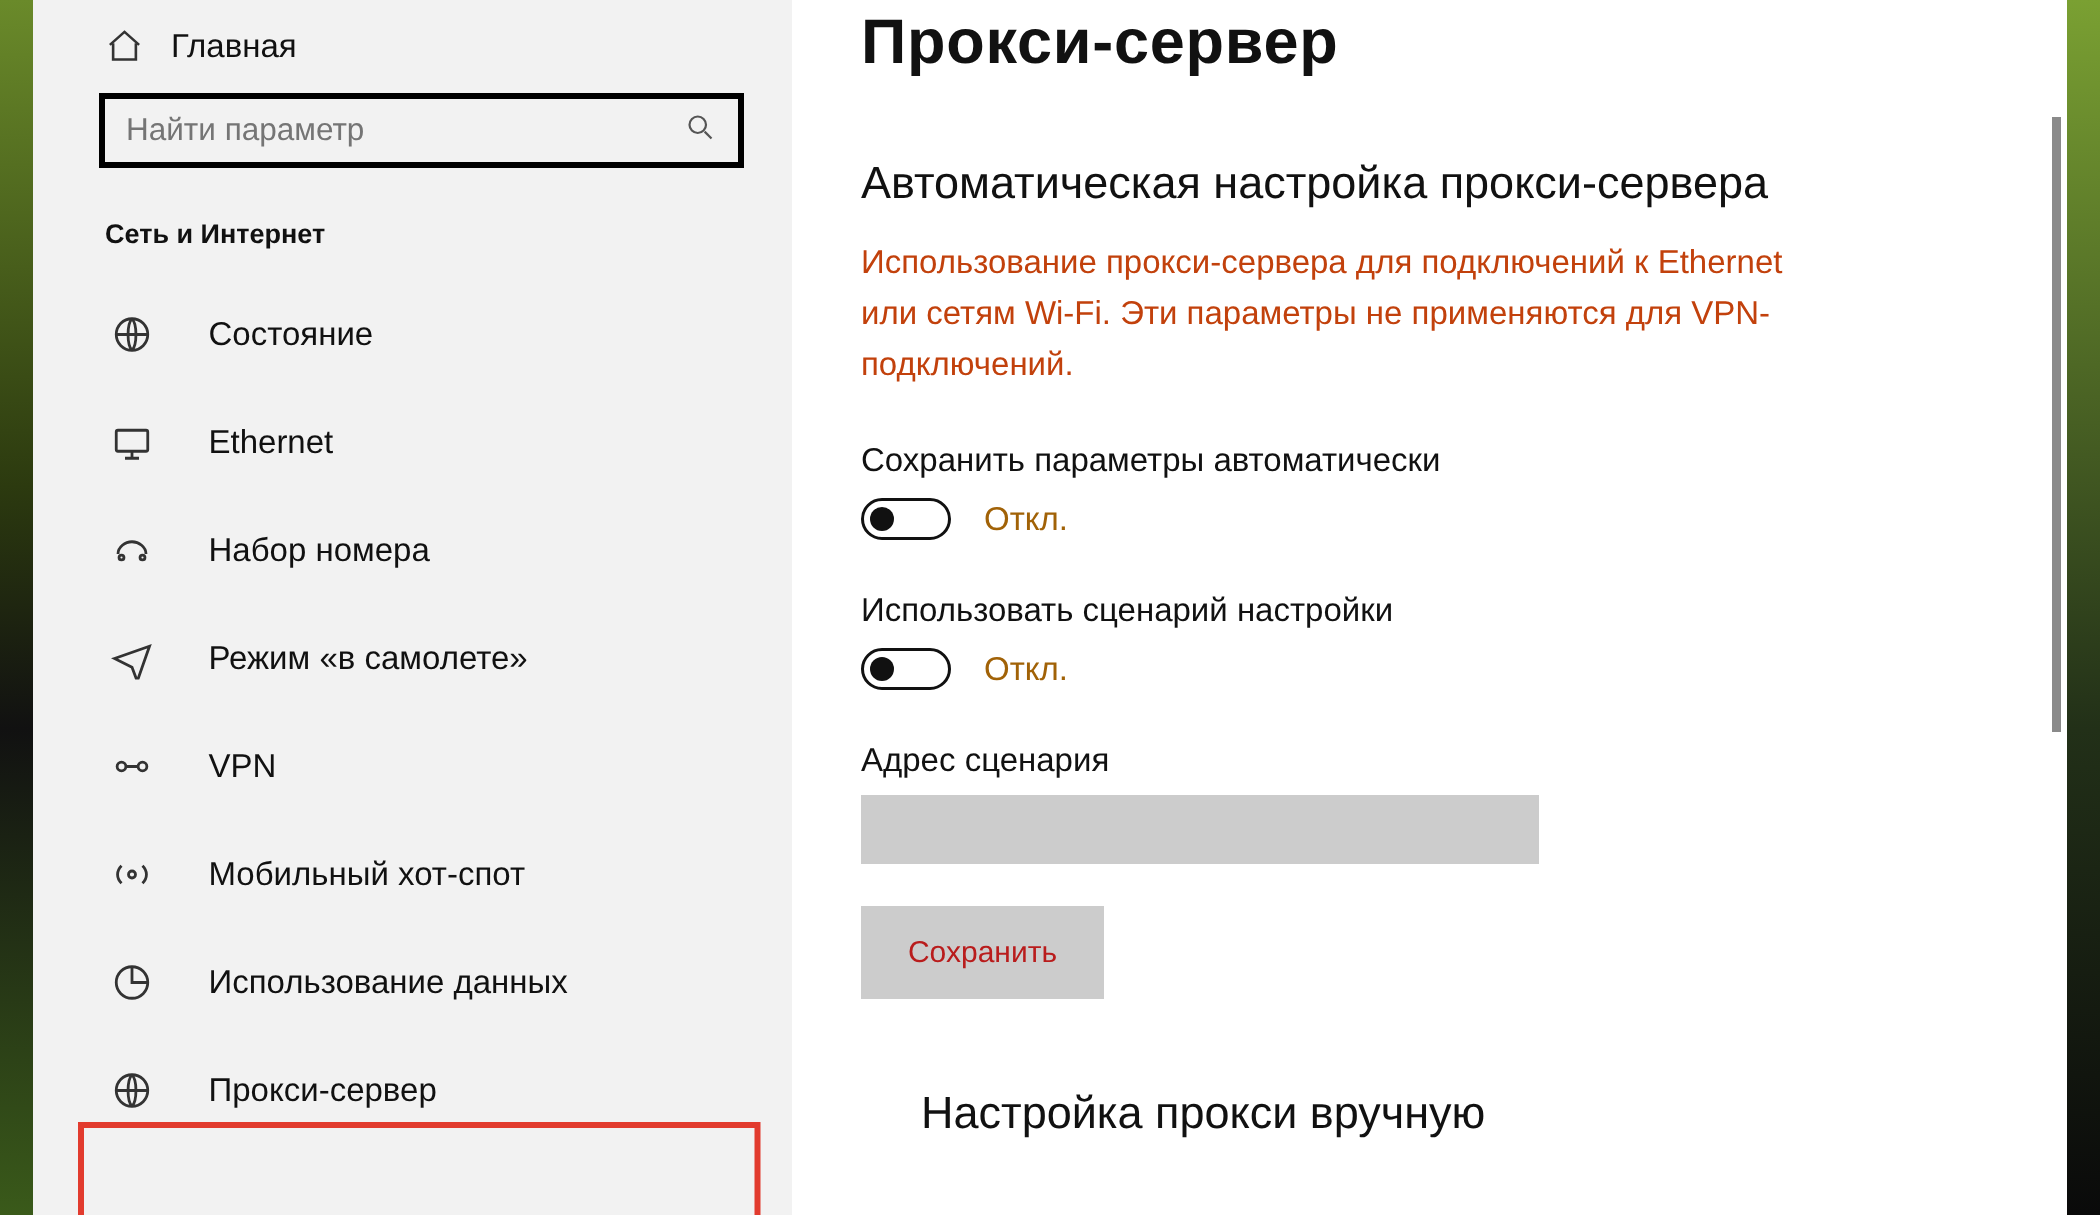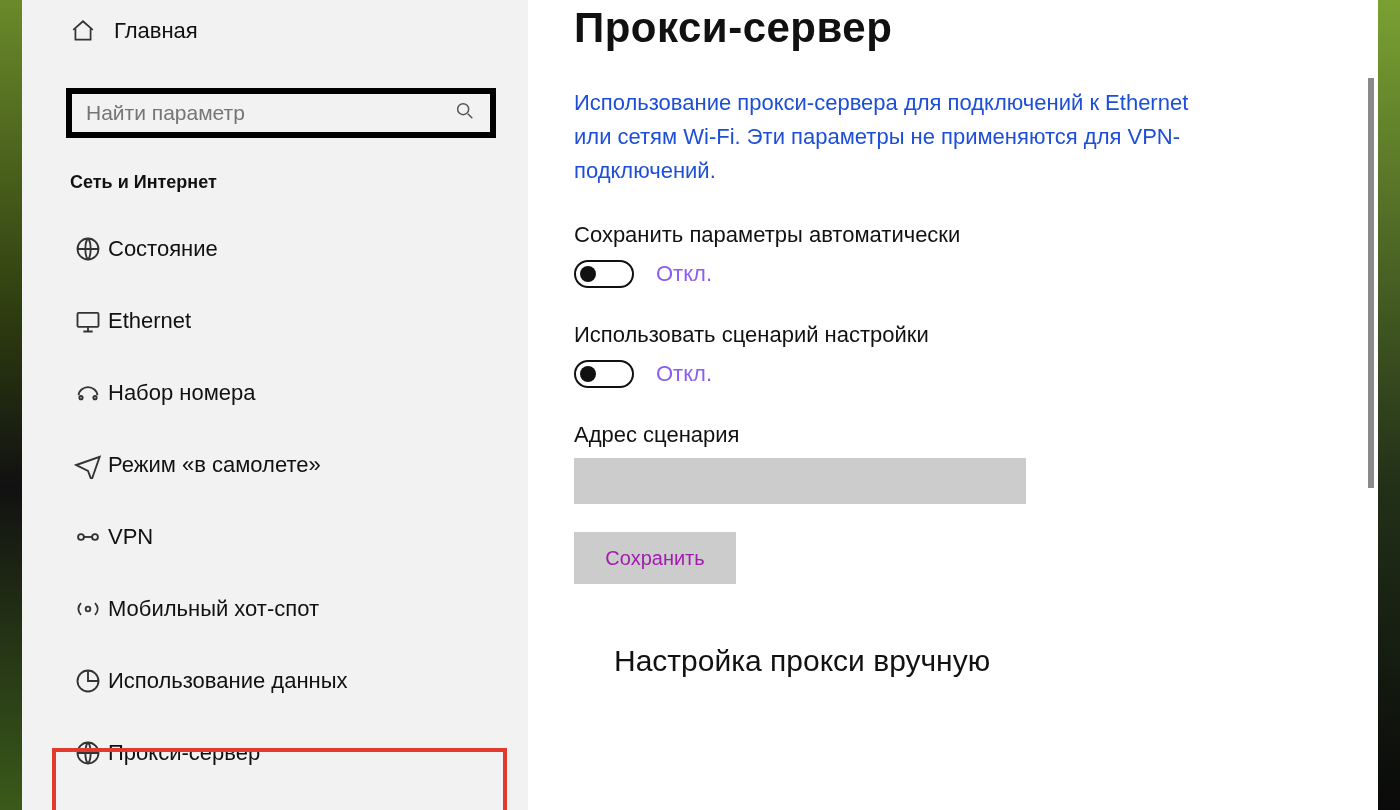--- a/index.html
+++ b/index.html
@@ -41,26 +41,25 @@
     padding: 6px 0 18px 48px;
     font-size: 22px;
     color: #111;
   }
   .home-row .icon { width: 26px; height: 26px; }
 
   .search-wrap { padding: 0 32px 24px 44px; }
   .search-box {
     width: 100%;
     height: 50px;
-    border: 6px solid #000000;
+    border: 4px solid #000000;
     background: #fff0; 
     display: flex;
     align-items: center;
     padding: 0 14px;
-    margin-top: 26px;
   }
   .search-input {
     flex: 1;
     border: none;
     background: transparent;
     font-size: 21px;
     color: #666;
     outline: none;
   }
   .search-icon { width: 22px; height: 22px; stroke: #555; }
@@ -69,21 +68,21 @@
     font-size: 18px;
     font-weight: 600;
     color: #111;
     padding: 10px 0 20px 48px;
   }
 
   .nav-list { list-style: none; display: flex; flex-direction: column; }
   .nav-item {
     display: flex;
     align-items: center;
-    gap: 6px;
+    gap: 37px;
     padding: 22px 0 22px 52px;
     font-size: 22px;
     color: #111;
     cursor: pointer;
   }
   .nav-item .icon { width: 28px; height: 28px; flex: 0 0 28px; }
   .nav-item .icon svg { width: 100%; height: 100%; }
 
   .nav-highlight {
     position: absolute;
@@ -109,23 +108,23 @@
     padding-top: 4px;
     letter-spacing: 0.5px;
   }
   .main h2 {
     font-size: 30px;
     font-weight: 400;
     color: #111;
     margin-top: 54px;
   }
   .desc {
-    margin-top: 34px;
+    margin-top: 18px;
     font-size: 22px;
-    color: #1d4ed8;
+    color: #c2410c;
     line-height: 1.55;
     max-width: 640px;
   }
   .setting-label {
     margin-top: 34px;
     font-size: 22px;
     color: #111;
   }
   .toggle-row {
     display: flex;
@@ -143,35 +142,35 @@
     background: #fff;
   }
   .toggle .knob {
     position: absolute;
     left: 4px; top: 50%;
     transform: translateY(-50%);
     width: 16px; height: 16px;
     background: #111;
     border-radius: 50%;
   }
-  .toggle-state { font-size: 22px; color: #8b5cf6; }
+  .toggle-state { font-size: 22px; color: #a16207; }
 
   .script-input {
     margin-top: 10px;
     width: 452px;
     height: 46px;
     background: #ccc;
     border: none;
   }
   .save-btn {
     margin-top: 28px;
     width: 162px;
-    height: 52px;
+    height: 62px;
     background: #ccc;
-    color: #a21caf;
+    color: #b91c1c;
     border: none;
     font-size: 20px;
     cursor: default;
   }
 
   .main h2.second { margin-top: 60px; margin-left: 40px; }
 
   
   .scroll-track {
     position: absolute;
@@ -305,20 +304,21 @@
       </li>
 
     </ul>
 
     <div class="nav-highlight"></div>
   </nav>
 
   <main class="main">
     <h1>Прокси-сервер</h1>
 
+    <h2>Автоматическая настройка прокси-сервера</h2>
 
     <p class="desc">Использование прокси-сервера для подключений к Ethernet или сетям Wi-Fi. Эти параметры не применяются для VPN-подключений.</p>
 
     <div class="setting-label">Сохранить параметры автоматически</div>
     <div class="toggle-row">
       <div class="toggle">
         <div class="knob"></div>
       </div>
       <span class="toggle-state">Откл.</span>
     </div>

